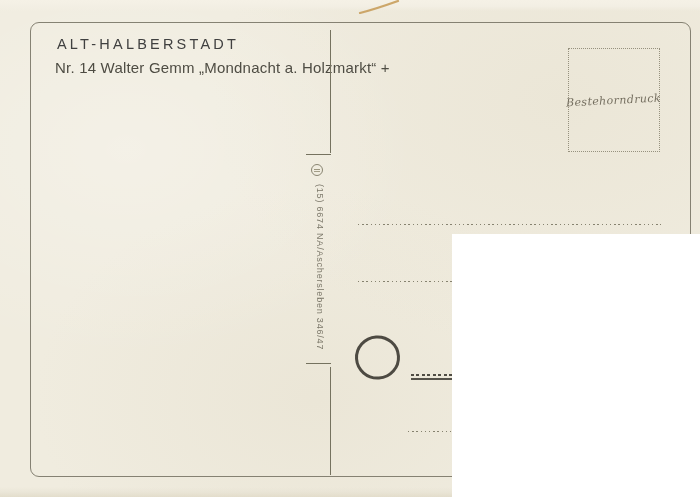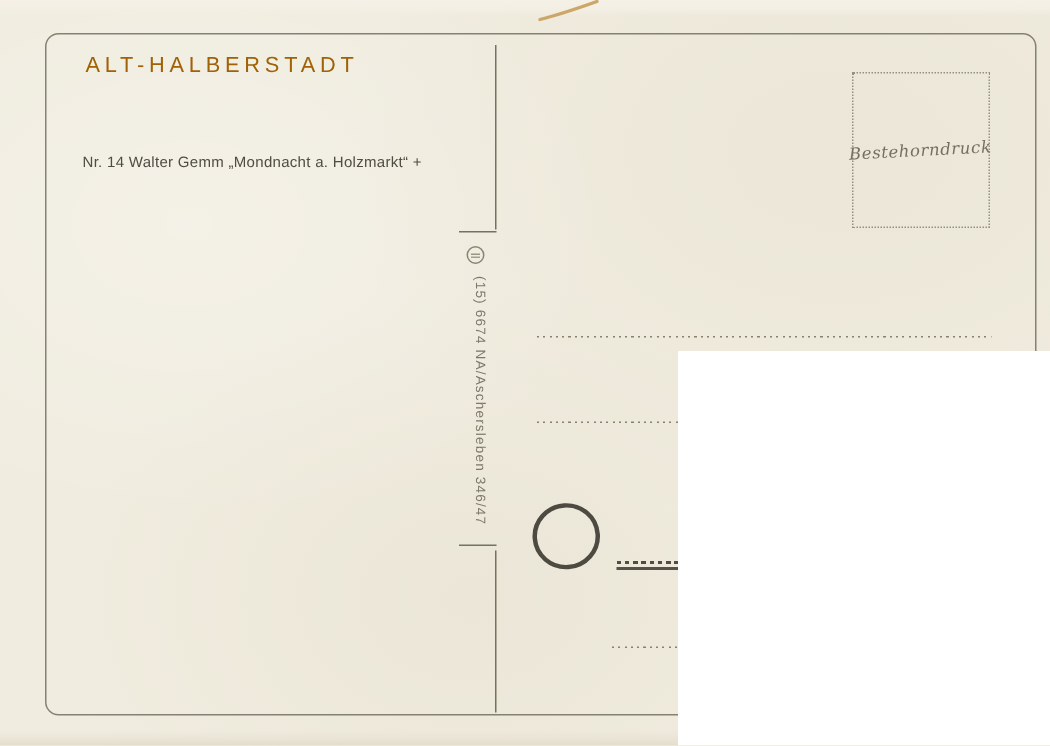--- a/index.html
+++ b/index.html
@@ -26,28 +26,27 @@
   }
   .scratch{position:absolute;left:358px;top:0;width:60px;height:16px;}
 
   .card-frame{
     position:absolute;left:30px;top:22px;width:659px;height:453px;
     border:1px solid rgba(106,102,88,.8);border-radius:9px;
   }
 
   .card-title{
     position:absolute;left:57px;top:36px;
-    font-size:14.5px;letter-spacing:3.2px;color:#a16207;font-weight:400;
+    font-size:14.5px;letter-spacing:3.2px;color:#404040;font-weight:400;
     white-space:nowrap;
   }
   .card-subtitle{
     position:absolute;left:55px;top:59px;
-    font-size:10px;letter-spacing:.2px;color:#4e4c43;
+    font-size:15px;letter-spacing:.2px;color:#4e4c43;
     white-space:nowrap;
-    margin-top:44px;
   }
 
   .stamp-box{
     position:absolute;left:568px;top:48px;width:92px;height:104px;
     border:1px dotted #96917e;box-sizing:border-box;
     display:flex;align-items:center;justify-content:center;
   }
   .stamp-box .script{
     font-family:"DejaVu Serif", serif;font-style:italic;
     font-size:11px;color:#756f60;letter-spacing:.4px;

